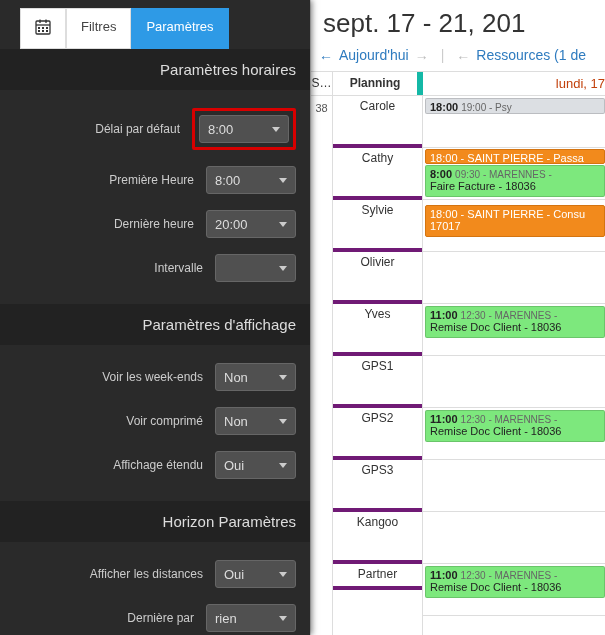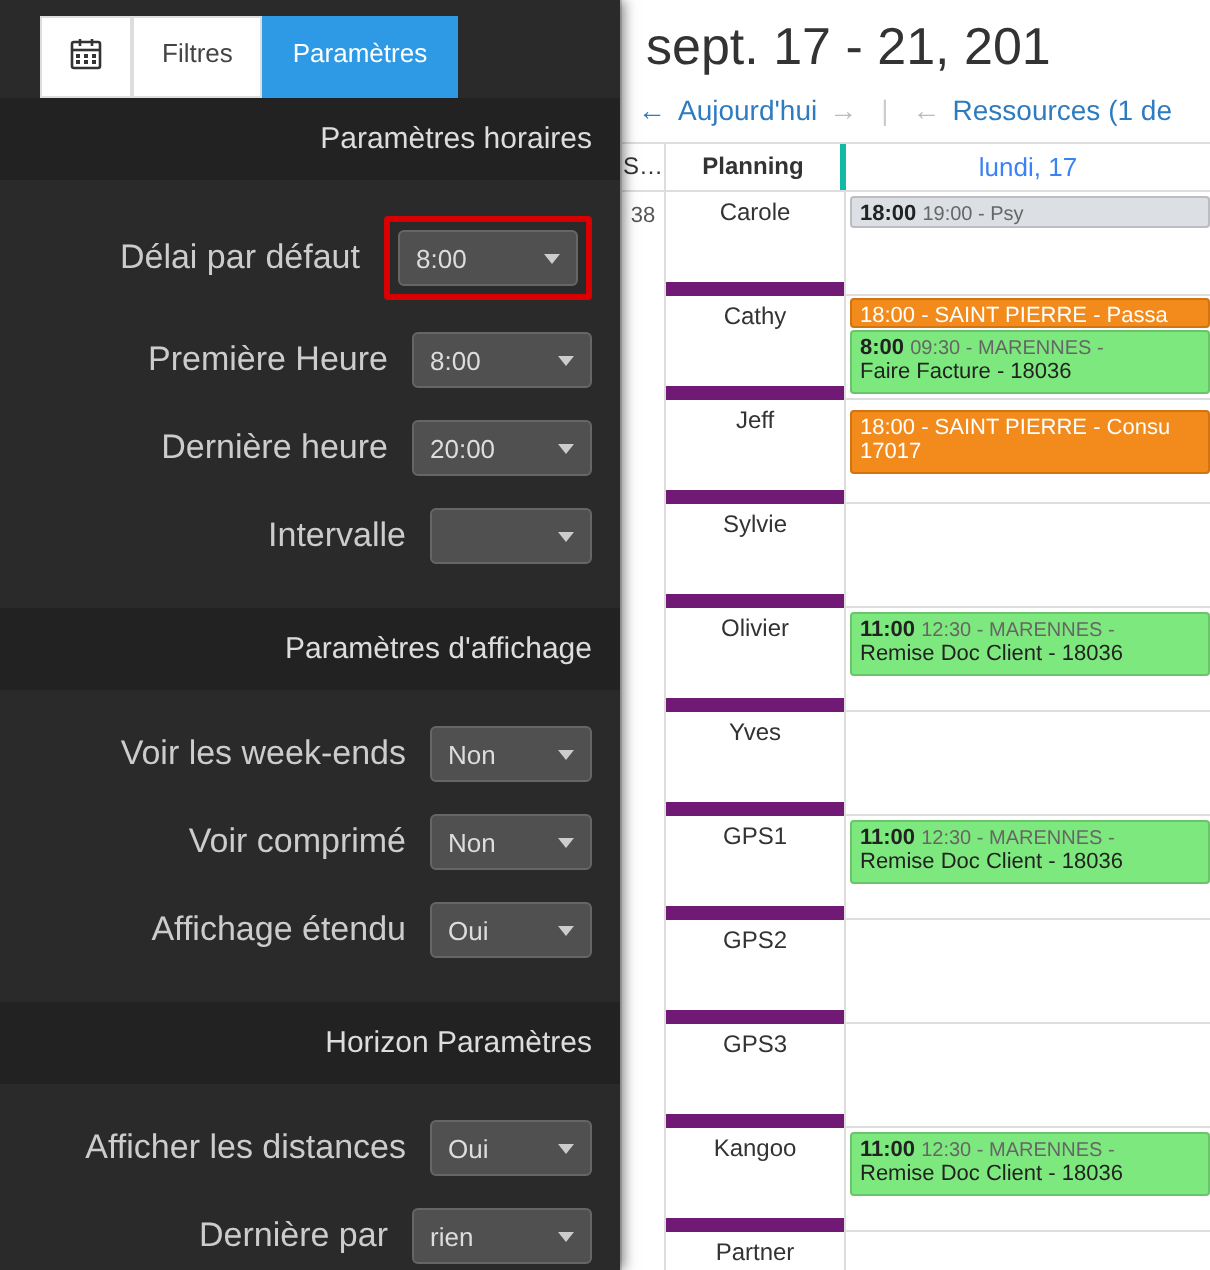--- a/index.html
+++ b/index.html
@@ -58,21 +58,21 @@
     display: flex;
     align-items: center;
     justify-content: flex-end;
     gap: 12px;
     padding: 8px 0;
   }
   .form-row label {
     flex: 1;
     text-align: right;
     color: #ccc;
-    font-size: 17px;
+    font-size: 12px;
   }
   .select {
     width: 90px;
     height: 28px;
     background: #505050;
     border: 1px solid #666;
     border-radius: 3px;
     color: #ddd;
     display: flex;
     align-items: center;
@@ -125,22 +125,22 @@
   .r-nav .arrow.grey { color:#bbb; }
 
   .grid {
     border-top: 1px solid #ddd;
   }
   .grid-header {
     display: flex;
     border-bottom: 1px solid #ddd;
   }
   .col-s { width: 22px; border-right:1px solid #ddd; text-align:center; font-size:12px; color:#333; padding:4px 0; }
-  .col-plan { width: 90px; border-right:3px solid #14b8a6; text-align:center; font-weight:bold; font-size:12px; color:#333; padding:4px 0; }
-  .col-day { flex:1; text-align:center; color:#3b82f6; font-size:13px; padding:4px 0; }
+  .col-plan { width: 90px; border-right:6px solid #14b8a6; text-align:center; font-weight:bold; font-size:12px; color:#333; padding:4px 0; }
+  .col-day { flex:1; text-align:right; color:#c2410c; font-size:13px; padding:4px 0; }
   .grid-body {
     display:flex;
   }
   .col-time {
     width:22px;
     border-right:1px solid #ddd;
     font-size:11px;
     color:#555;
     text-align:center;
     padding-top:6px;
@@ -148,21 +148,21 @@
   .col-names {
     width:90px;
     border-right:1px solid #ddd;
   }
   .col-events {
     flex:1;
     position:relative;
   }
   .name-row {
     height:52px;
-    border-bottom:7px solid #701a75;
+    border-bottom:4px solid #701a75;
     font-size:12px;
     color:#333;
     text-align:center;
     padding-top:3px;
   }
   .ev-row {
     height:52px;
     border-bottom:1px solid #ddd;
     position:relative;
     overflow:hidden;
@@ -303,21 +303,20 @@
       <div class="col-plan">Planning</div>
       <div class="col-day">lundi, 17</div>
     </div>
     <div class="grid-body">
       <div class="col-time">
         <div>38</div>
       </div>
       <div class="col-names">
         <div class="name-row">Carole</div>
         <div class="name-row">Cathy</div>
-        <div class="name-row">Jeff</div>
         <div class="name-row">Sylvie</div>
         <div class="name-row">Olivier</div>
         <div class="name-row">Yves</div>
         <div class="name-row">GPS1</div>
         <div class="name-row">GPS2</div>
         <div class="name-row">GPS3</div>
         <div class="name-row">Kangoo</div>
         <div class="name-row" style="height:26px">Partner</div>
       </div>
       <div class="col-events">

